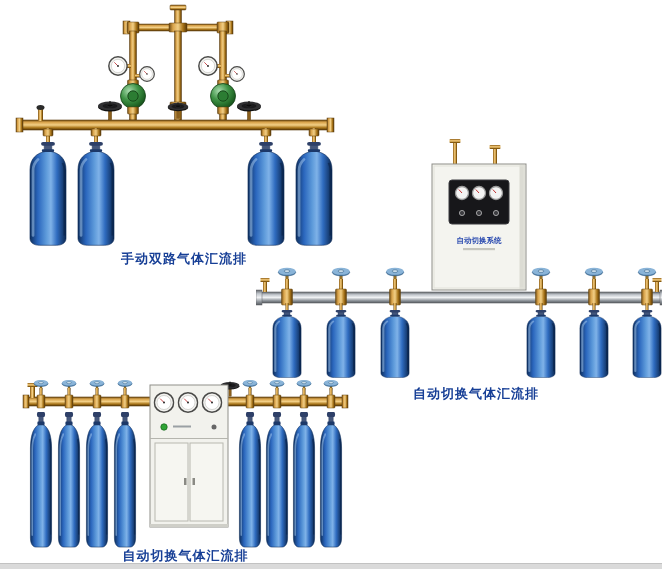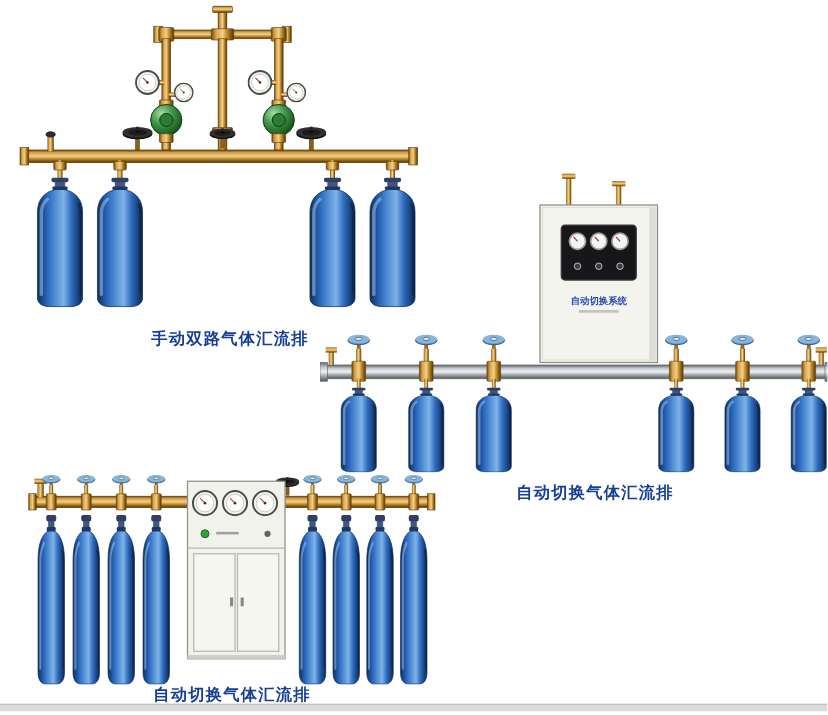--- a/index.html
+++ b/index.html
@@ -6,21 +6,21 @@
   .stage{position:relative;width:662px;height:572px;background:#ffffff;overflow:hidden;
          font-family:"Liberation Sans", sans-serif;}
   figure.prod{position:absolute;margin:0;padding:0;}
   figure.prod svg{display:block;}
   figcaption.cap{
     display:block;text-align:center;
     font-weight:bold;font-size:13px;letter-spacing:1px;
     color:#173f96;line-height:14px;
   }
   .prod1{left:8px;top:4px;width:330px;}
-  .prod1 .cap{margin-top:16px;padding-left:22px;}
+  .prod1 .cap{margin-top:4px;padding-left:22px;}
   .prod2{left:256px;top:136px;width:410px;font-family:Liberation Mono, monospace;}
   .prod2 .cap{margin-top:2px;padding-left:30px;}
   .prod3{left:18px;top:372px;width:335px;}
   .prod3 .cap{margin-top:1px;}
   .bottom-rule{position:absolute;left:0;top:563px;width:662px;height:5px;
     background:#dadada;border-top:1px solid #c2c2c2;}
 </style>
 </head>
 <body>
 

